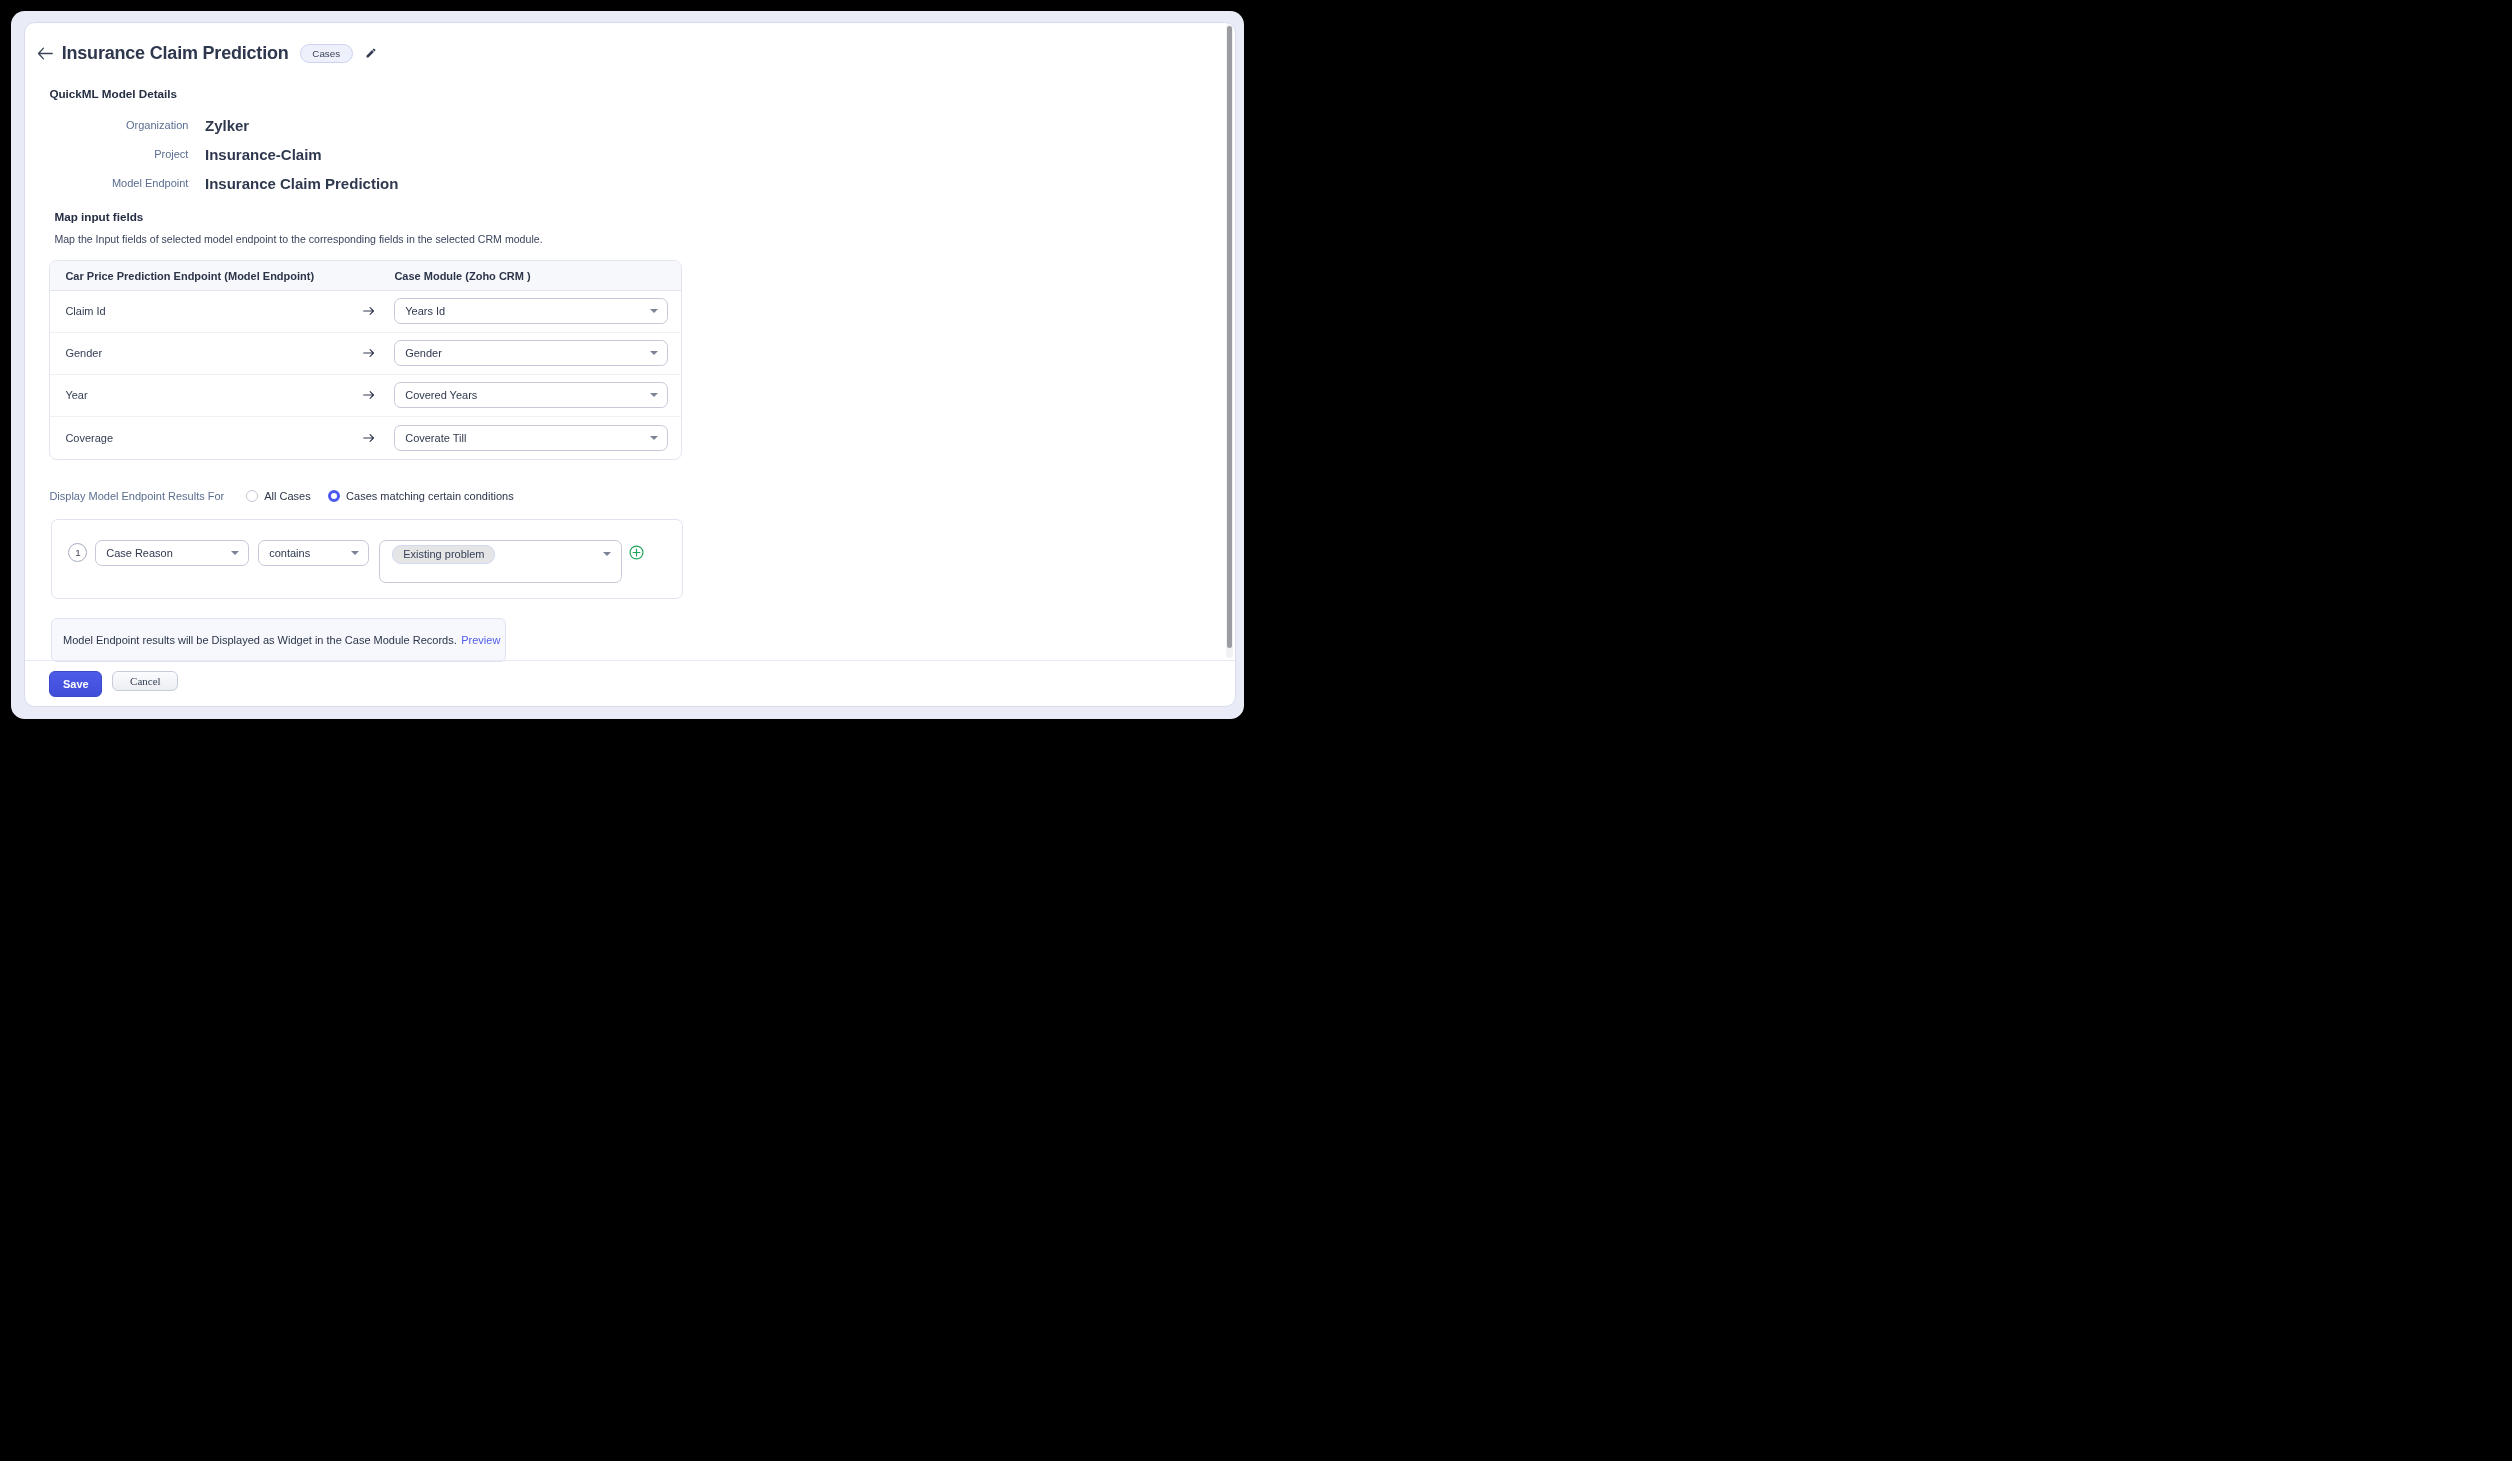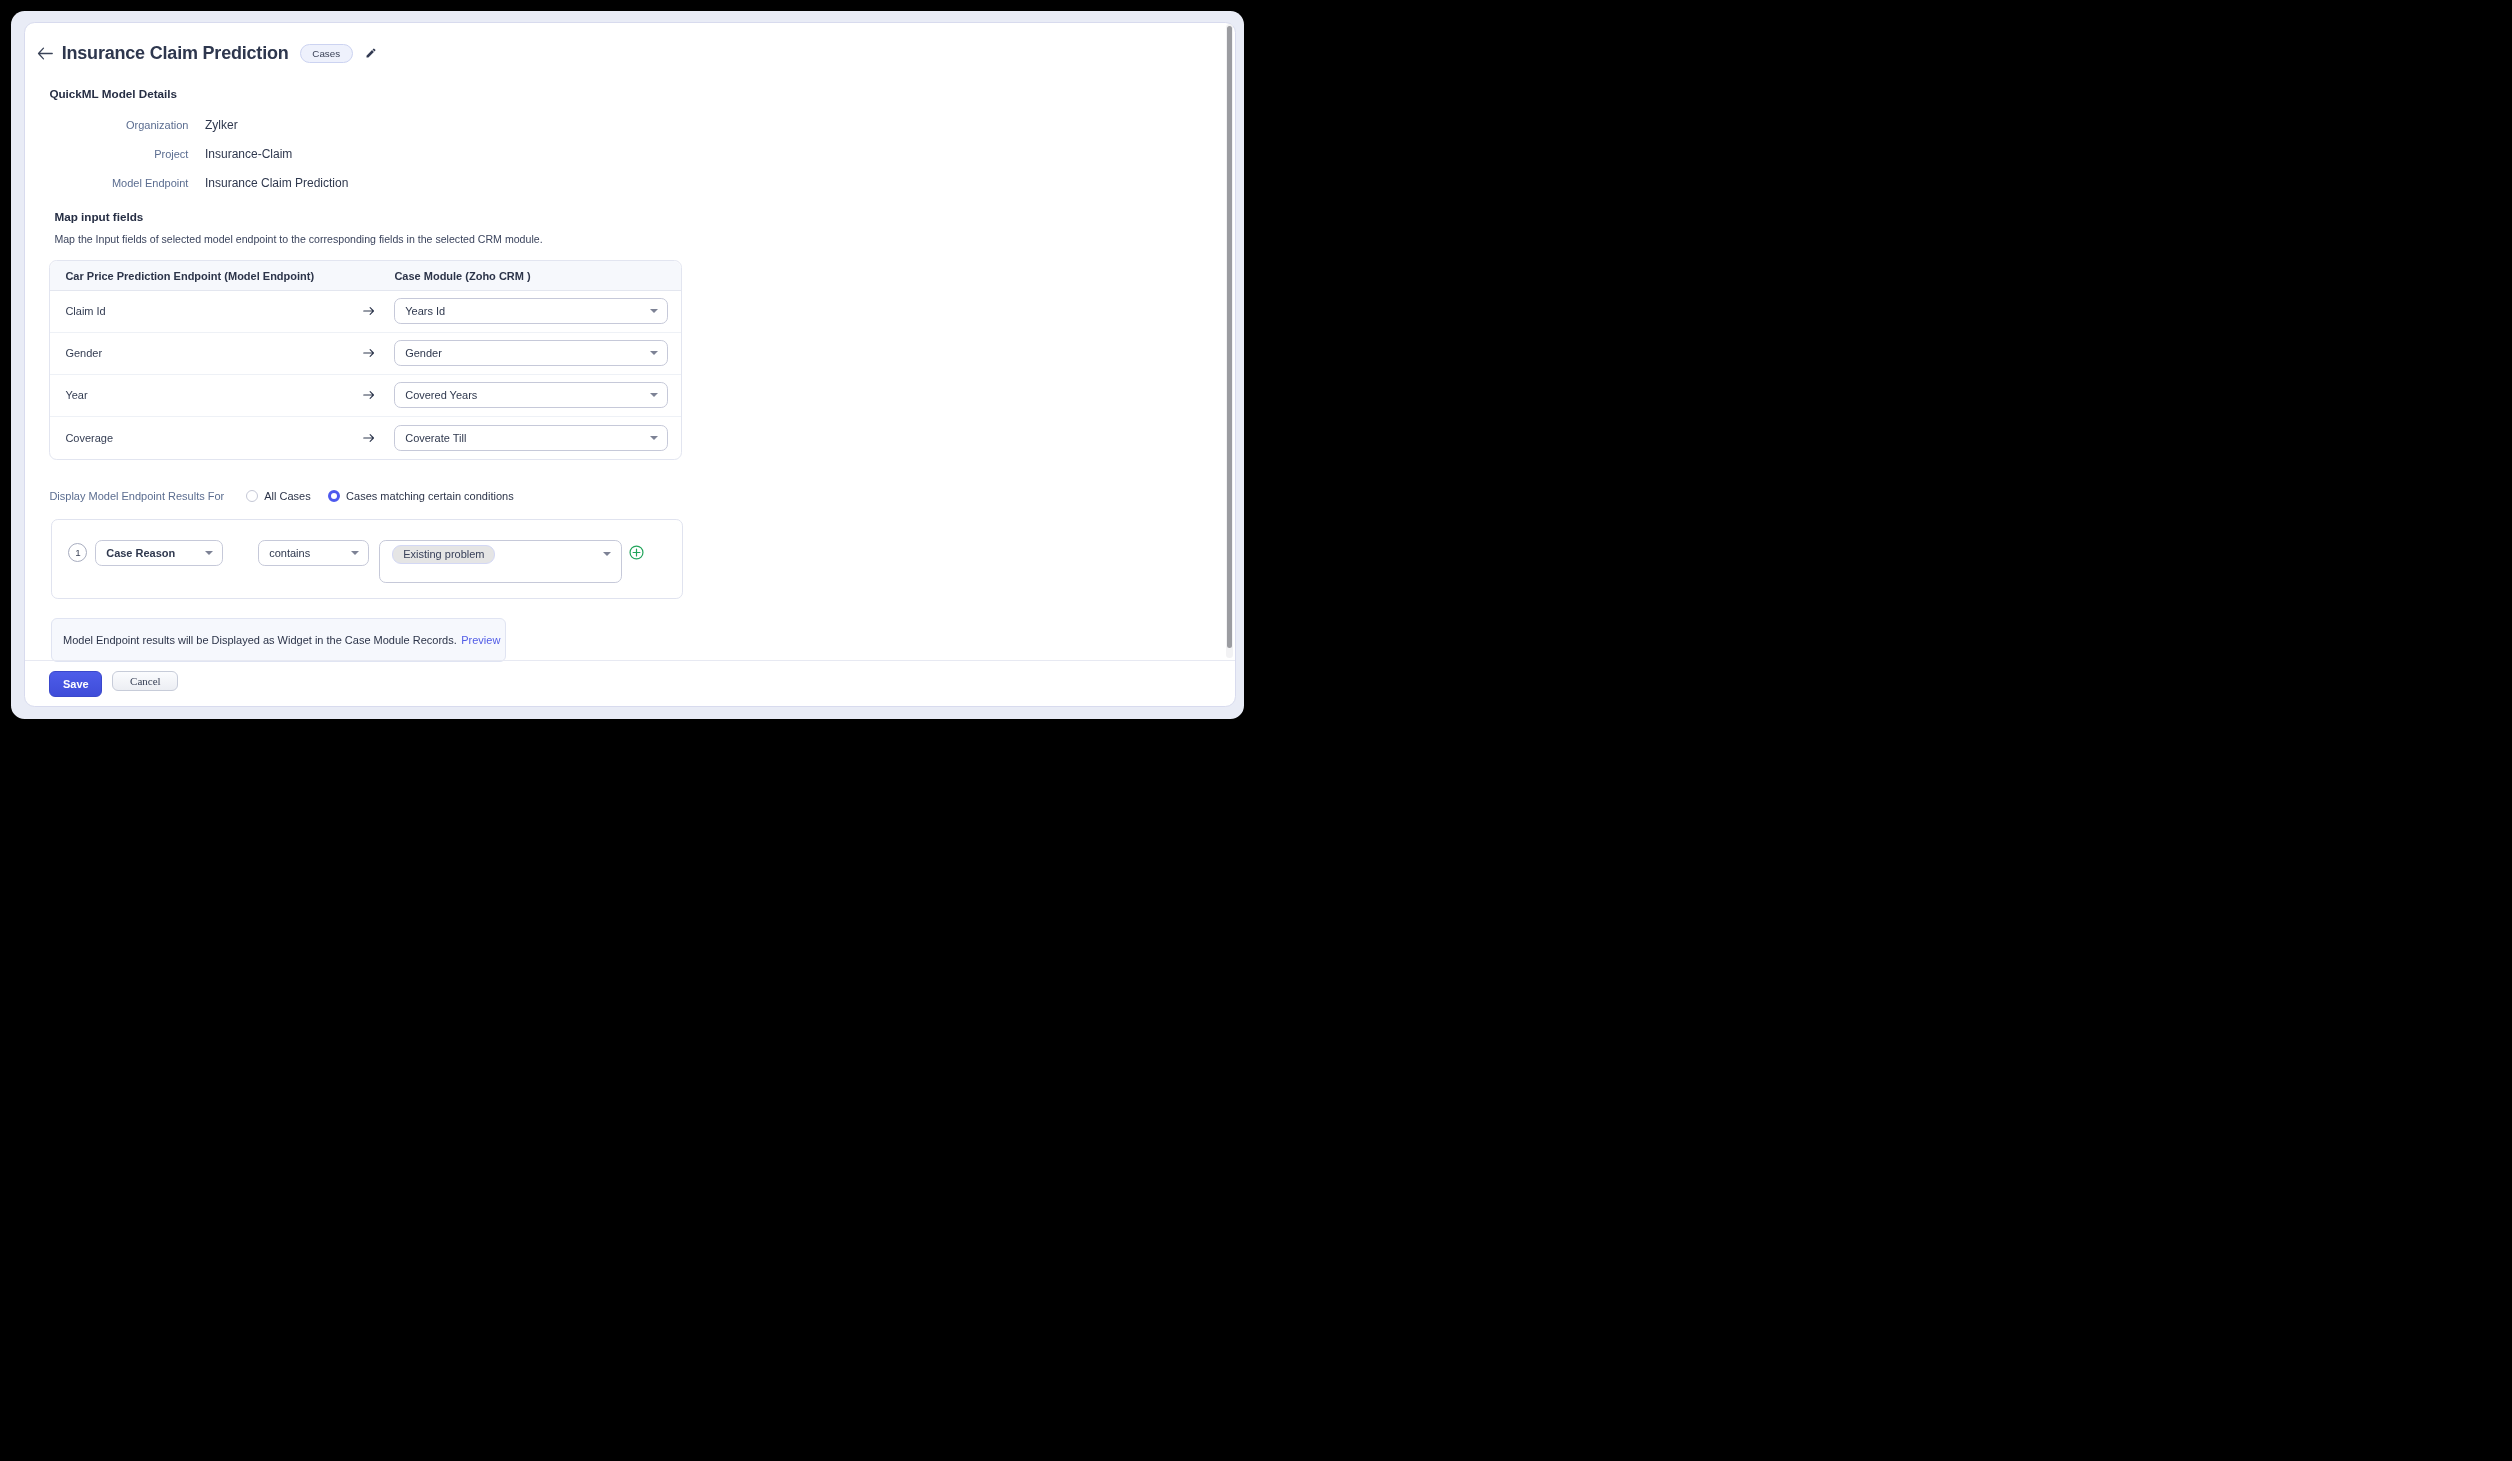--- a/index.html
+++ b/index.html
@@ -28,21 +28,21 @@
   .edit-icon { display:inline-flex; margin-left:12px; cursor:pointer; }
 
   .sec-heading { position:absolute; font-size:11.7px; font-weight:bold; color:#262e44; }
   .h-model { left:24px; top:64px; }
   .h-map   { left:29px; top:187px; }
 
   .detail-grid { position:absolute; left:24px; top:88px; }
   .detail-row { display:grid; grid-template-columns:139px auto; column-gap:16.6px;
                 height:29px; align-items:center; }
   .detail-label { text-align:right; font-size:11px; color:#5b6d90; }
-  .detail-value { font-size:12px; color:#2f384e; }
+  .detail-value { font-size:15px; color:#2f384e;font-weight:bold; }
 
   .map-desc { position:absolute; left:29px; top:210px; font-size:10.6px; color:#3b445d; }
 
   
   .map-table { position:absolute; left:24px; top:237px; width:633px; height:200px;
                border:0.8px solid #e2e5f0; border-radius:7.6px; background:#fff; }
   .thead { position:relative; height:30px; background:#f6f8fc; border-bottom:0.8px solid #e3e6ef;
            border-radius:7.6px 7.6px 0 0; }
   .th { position:absolute; top:0; height:30px; display:flex; align-items:center;
         font-size:11px; font-weight:bold; color:#2c3449; }
@@ -71,21 +71,21 @@
                   border:1.9px solid #c5c8d6; margin-right:6px; flex:none; }
   .radio-circle.checked { border:3.8px solid #4d59ee; }
   .radio-text { font-size:11px; color:#2c3449; }
 
   
   .cond-box { position:absolute; left:26px; top:496px; width:632px; height:80px;
               border:0.8px solid #e0e3ef; border-radius:6.8px; background:#fff; }
   .cond-num { position:absolute; left:16px; top:23px; width:19px; height:19px;
               border:0.8px solid #a8adbf; border-radius:50%; display:flex; align-items:center;
               justify-content:center; font-size:9.8px; color:#3a4256; }
-  .dd-field { position:absolute; left:43px; top:19.7px; width:128px;font-weight:bold; }
+  .dd-field { position:absolute; left:43px; top:19.7px; width:154px; }
   .dd-op    { position:absolute; left:206px; top:19.7px; width:111px; }
   .multi    { position:absolute; left:327px; top:19.7px; width:243px; height:43px;
               border:0.8px solid #c6c9d9; border-radius:6.8px; background:#fff; cursor:pointer; }
   .chip { position:absolute; left:12px; top:4.5px; padding:2.3px 9.8px; background:#e5e5e5;
           border:0.8px solid #d3d8f5; border-radius:9px; font-size:11px; color:#39415a; }
   .multi .caret { position:absolute; right:10.6px; top:11.4px; }
   .add-btn { position:absolute; left:577px; top:25px; display:inline-flex; cursor:pointer; }
 
   
   .info-box { position:absolute; left:26px; top:595px; width:455px; height:44px;

